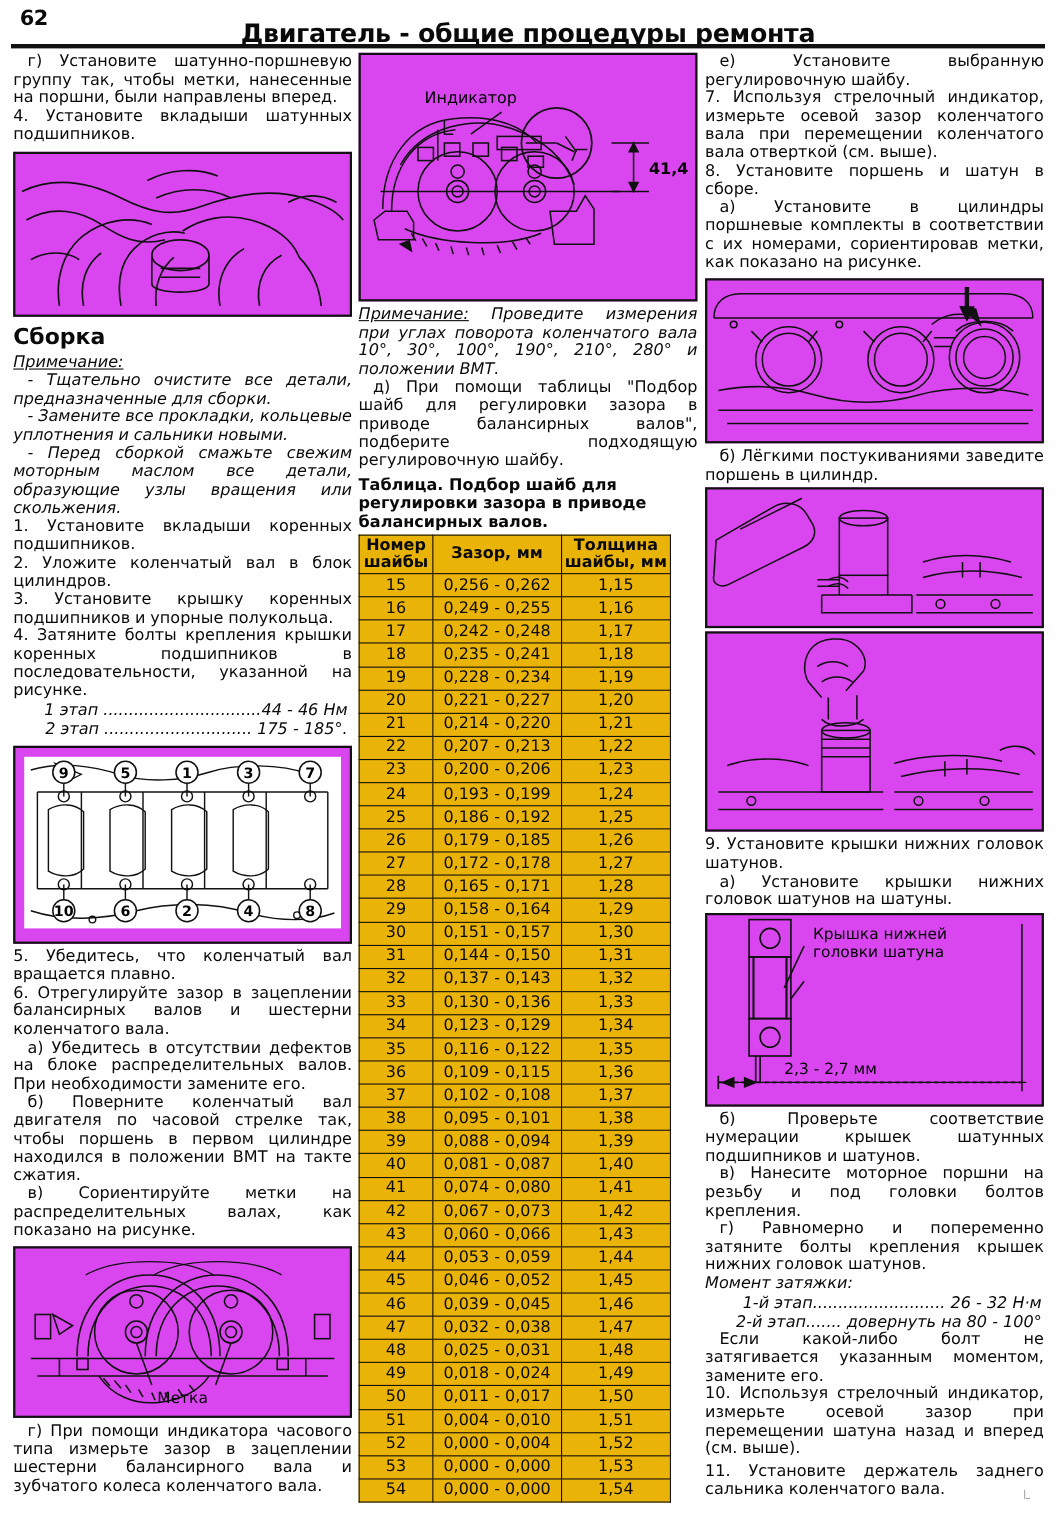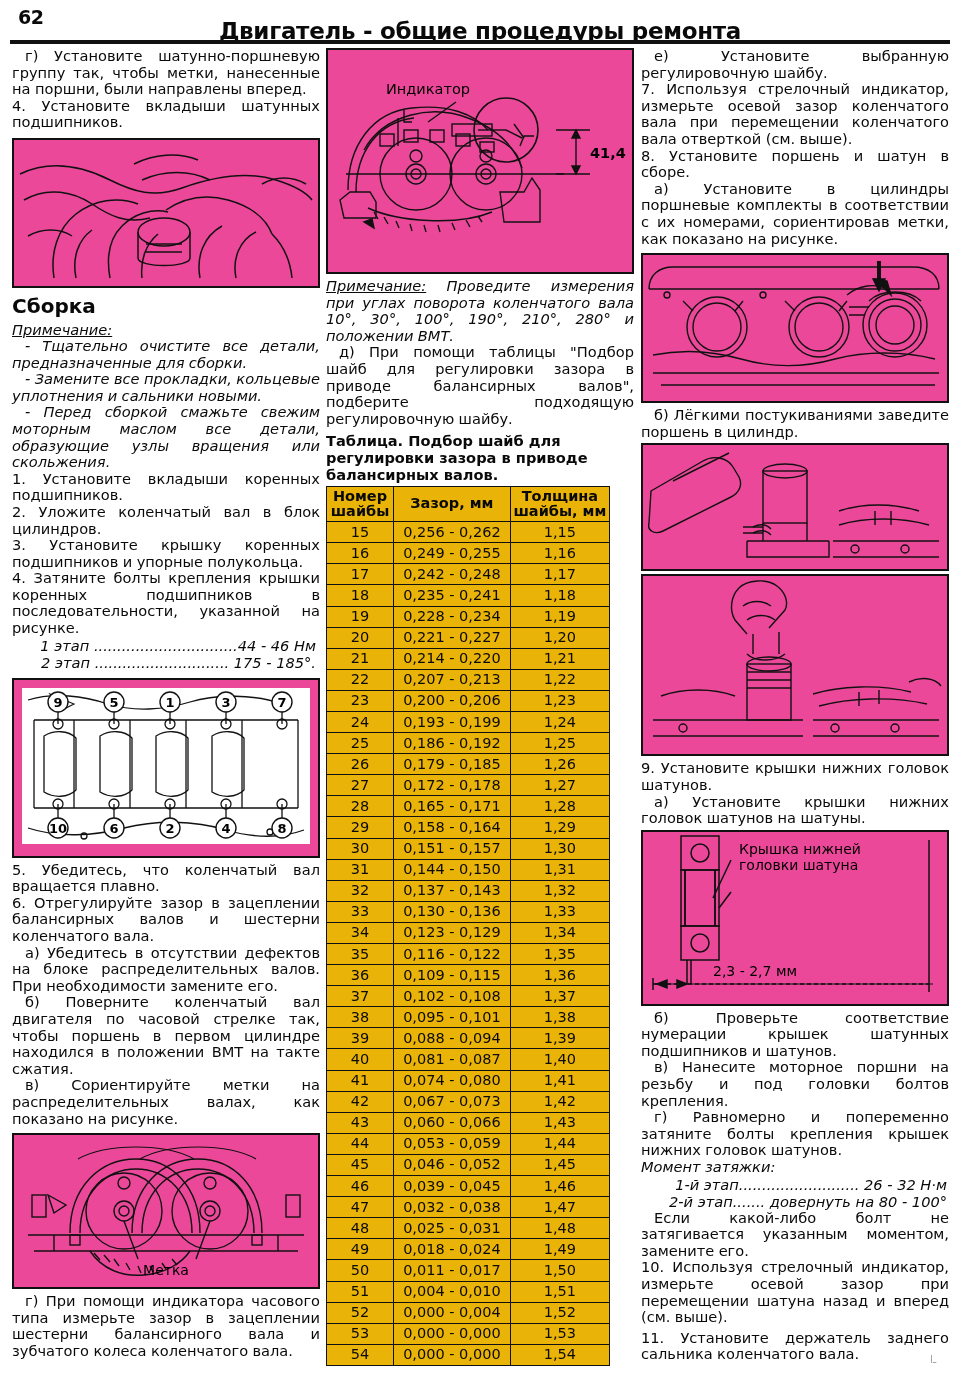--- a/index.html
+++ b/index.html
@@ -29,21 +29,21 @@
   .tx{font-size:14.6px;line-height:16.6px;text-align:justify;
       -moz-hyphens:none;hyphens:none;word-spacing:-0.2px;}
   .tx.ind{text-indent:13px;}
   .tx.it{font-style:italic;}
   .h2{font-size:20px;font-weight:bold;margin:6px 0 3px 0;}
   .note-lbl{font-style:italic;text-decoration:underline;font-size:14.6px;}
   .torque{font-style:italic;font-size:14.6px;line-height:17px;white-space:pre;}
   .gap-s{height:4px;}
 
   
-  .fig{border:2px solid #111;background:#ec4899;position:relative;overflow:hidden;text-align:right;}
+  .fig{border:2px solid #111;background:#d946ef;position:relative;overflow:hidden;text-align:right;}
   .fig svg{display:block;}
 
   
   table.shim{border-collapse:collapse;width:284px;margin-top:3px;
              font-size:14.5px;background:#eab308;}
   table.shim th,table.shim td{
       border:1.4px solid #111;text-align:center;padding:0;height:20.1px;
       line-height:15px;font-weight:normal;}
   table.shim thead th{font-weight:bold;height:34px;line-height:15.5px;font-size:14.5px;}
   table.shim td.num{width:68px;}

